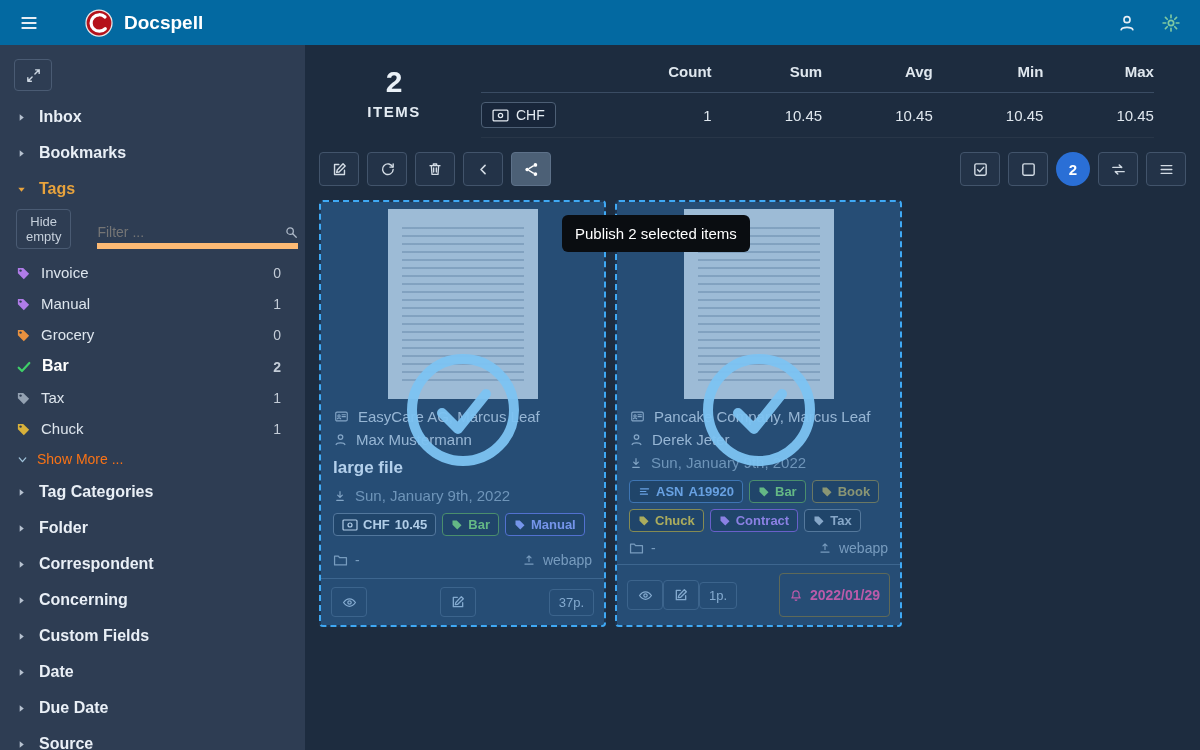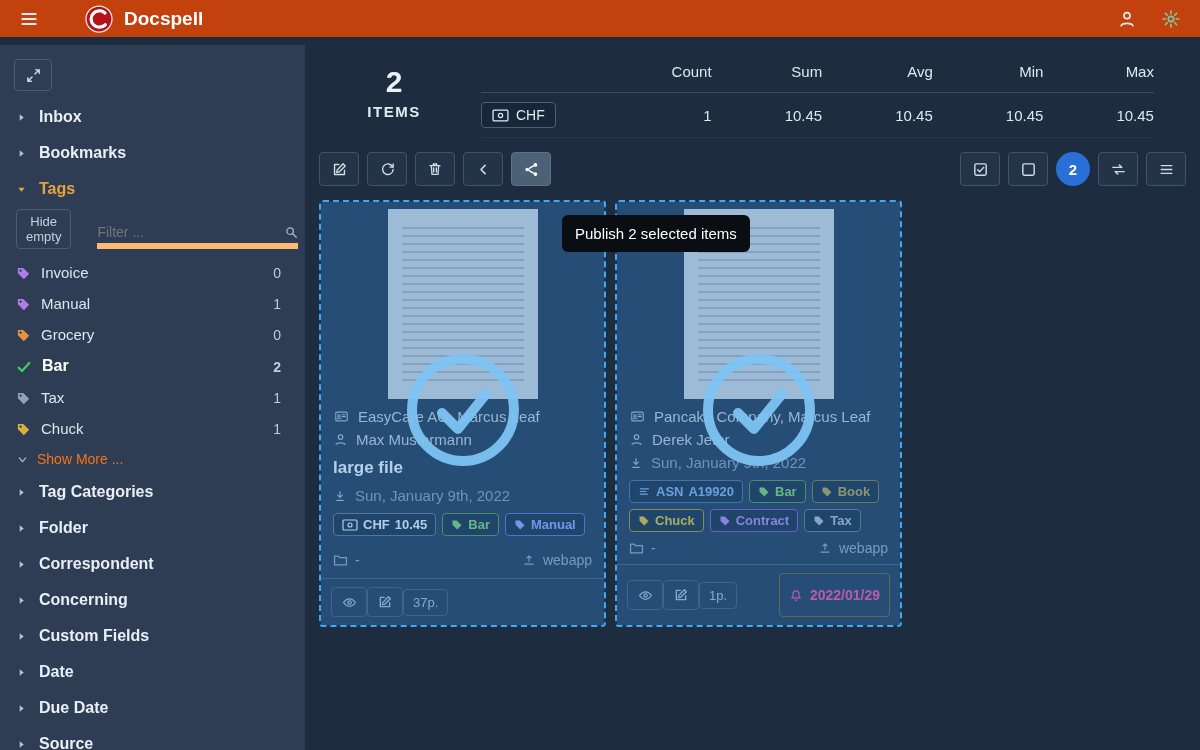--- a/index.html
+++ b/index.html
@@ -2,21 +2,21 @@
 <html><head>
 <meta charset="utf-8">
 <style>
   * { margin:0; padding:0; box-sizing:border-box; }
   html,body { width:1200px; height:750px; overflow:hidden; }
   body { font-family:"Liberation Sans", sans-serif; background:#1d2c3f; color:#cbd5e1; position:relative; }
   button { font-family:inherit; cursor:pointer; }
   svg { display:block; }
 
   
-  .navbar { position:absolute; top:0; left:0; right:0; height:37px; background:#c2410c;
+  .navbar { position:absolute; top:0; left:0; right:0; height:45px; background:#0369a1;
             display:flex; align-items:center; gap:10px; padding:0 12px; z-index:30; }
   .nav-btn { background:transparent; border:0; color:#e6edf4; width:34px; height:34px;
              display:flex; align-items:center; justify-content:center; border-radius:4px; }
   .brand { font-size:19px; font-weight:700; color:#ffffff; }
   .logo { width:30px; height:30px; display:flex; margin-left:28px; }
   .nav-spacer { flex:1; }
   .gearish { color:#7fc9a2; }
 
   
   .sidebar { position:absolute; top:45px; left:0; bottom:0; width:305px; background:#2e3d53;
@@ -52,21 +52,21 @@
   .main { position:absolute; top:45px; left:305px; right:0; bottom:0; background:#1d2c3f;
           padding:12px 14px; overflow:hidden; }
 
   
   .stats { display:flex; margin-bottom:14px; }
   .items-count { width:150px; padding-top:8px; text-align:center; }
   .items-count .num { font-size:30px; font-weight:700; color:#eaf1f7; }
   .items-count .lbl { font-size:15px; font-weight:700; letter-spacing:1.5px; color:#e3ebf2; margin-top:4px; }
   .stats-table { flex:1; margin-left:12px; margin-right:32px; }
   .t-row { display:flex; align-items:center; }
-  .t-head { border-bottom:1px solid #3a4c63; padding:6px 0 12px; font-weight:400; color:#e8eef5; font-size:15px; }
+  .t-head { border-bottom:1px solid #3a4c63; padding:6px 0 12px; font-weight:700; color:#e8eef5; font-size:15px; }
   .t-data { padding:9px 0; border-bottom:1px solid rgba(255,255,255,0.05); }
   .c0 { width:120px; }
   .c { flex:1; text-align:right; font-size:15px; color:#dfe7ee; }
   .chf-badge { display:inline-flex; align-items:center; gap:7px; border:1px solid #4d5f75;
                border-radius:4px; padding:4px 10px; color:#e3eaf1; background:#18263a; font-size:14px; }
 
   
   .toolbar { display:flex; gap:8px; align-items:center; margin:4px 0 14px; }
   .tb { width:40px; height:34px; display:flex; align-items:center; justify-content:center;
         background:#233348; border:1px solid #42546b; border-radius:4px; color:#d2dbe4; }
@@ -95,21 +95,21 @@
   .b-green  { color:#74c966; border-color:#4f8f45; }
   .b-indigo { color:#8b99f2; border-color:#5a67cc; }
   .b-olive  { color:#a89a4e; border-color:#7c7138; }
   .b-yellow { color:#d6b92f; border-color:#a18b20; }
   .b-purple { color:#a97de8; border-color:#7a4fc4; }
   .b-gray   { color:#a3b2c2; border-color:#5d7186; }
   .foot { margin-top:auto; display:flex; align-items:center; justify-content:space-between;
           padding:8px 0 10px; font-size:14px; color:#8ea2b5; }
   .foot > span { display:inline-flex; align-items:center; gap:7px; }
   .actions { border-top:1px solid rgba(140,170,200,0.3); padding:8px 10px; display:flex;
-             align-items:center; gap:0; }
+             align-items:center; gap:0;justify-content:space-between; }
   .act-btn { width:36px; height:30px; background:transparent; border:1px solid #3c5570;
              border-radius:4px; color:#9fb6cc; display:flex; align-items:center; justify-content:center; }
   .pages-badge { border:1px solid #3c5570; border-radius:4px; padding:5px 9px; font-size:13px; color:#9fb6cc; }
   .due-badge { margin-left:auto; display:inline-flex; gap:7px; align-items:center; border:1px solid #6b5c28;
                border-radius:4px; padding:13px 9px; font-size:14px; font-weight:700; color:#ec4899; }
   .sel-overlay { position:absolute; inset:0; background:rgba(62,140,215,0.28); z-index:2; pointer-events:none; }
   .sel-check { position:absolute; top:152px; left:50%; transform:translateX(-50%); width:112px; height:112px;
                border:10px solid rgba(124,195,242,0.95); border-radius:50%; z-index:3;
                display:flex; align-items:center; justify-content:center; pointer-events:none; }
 

